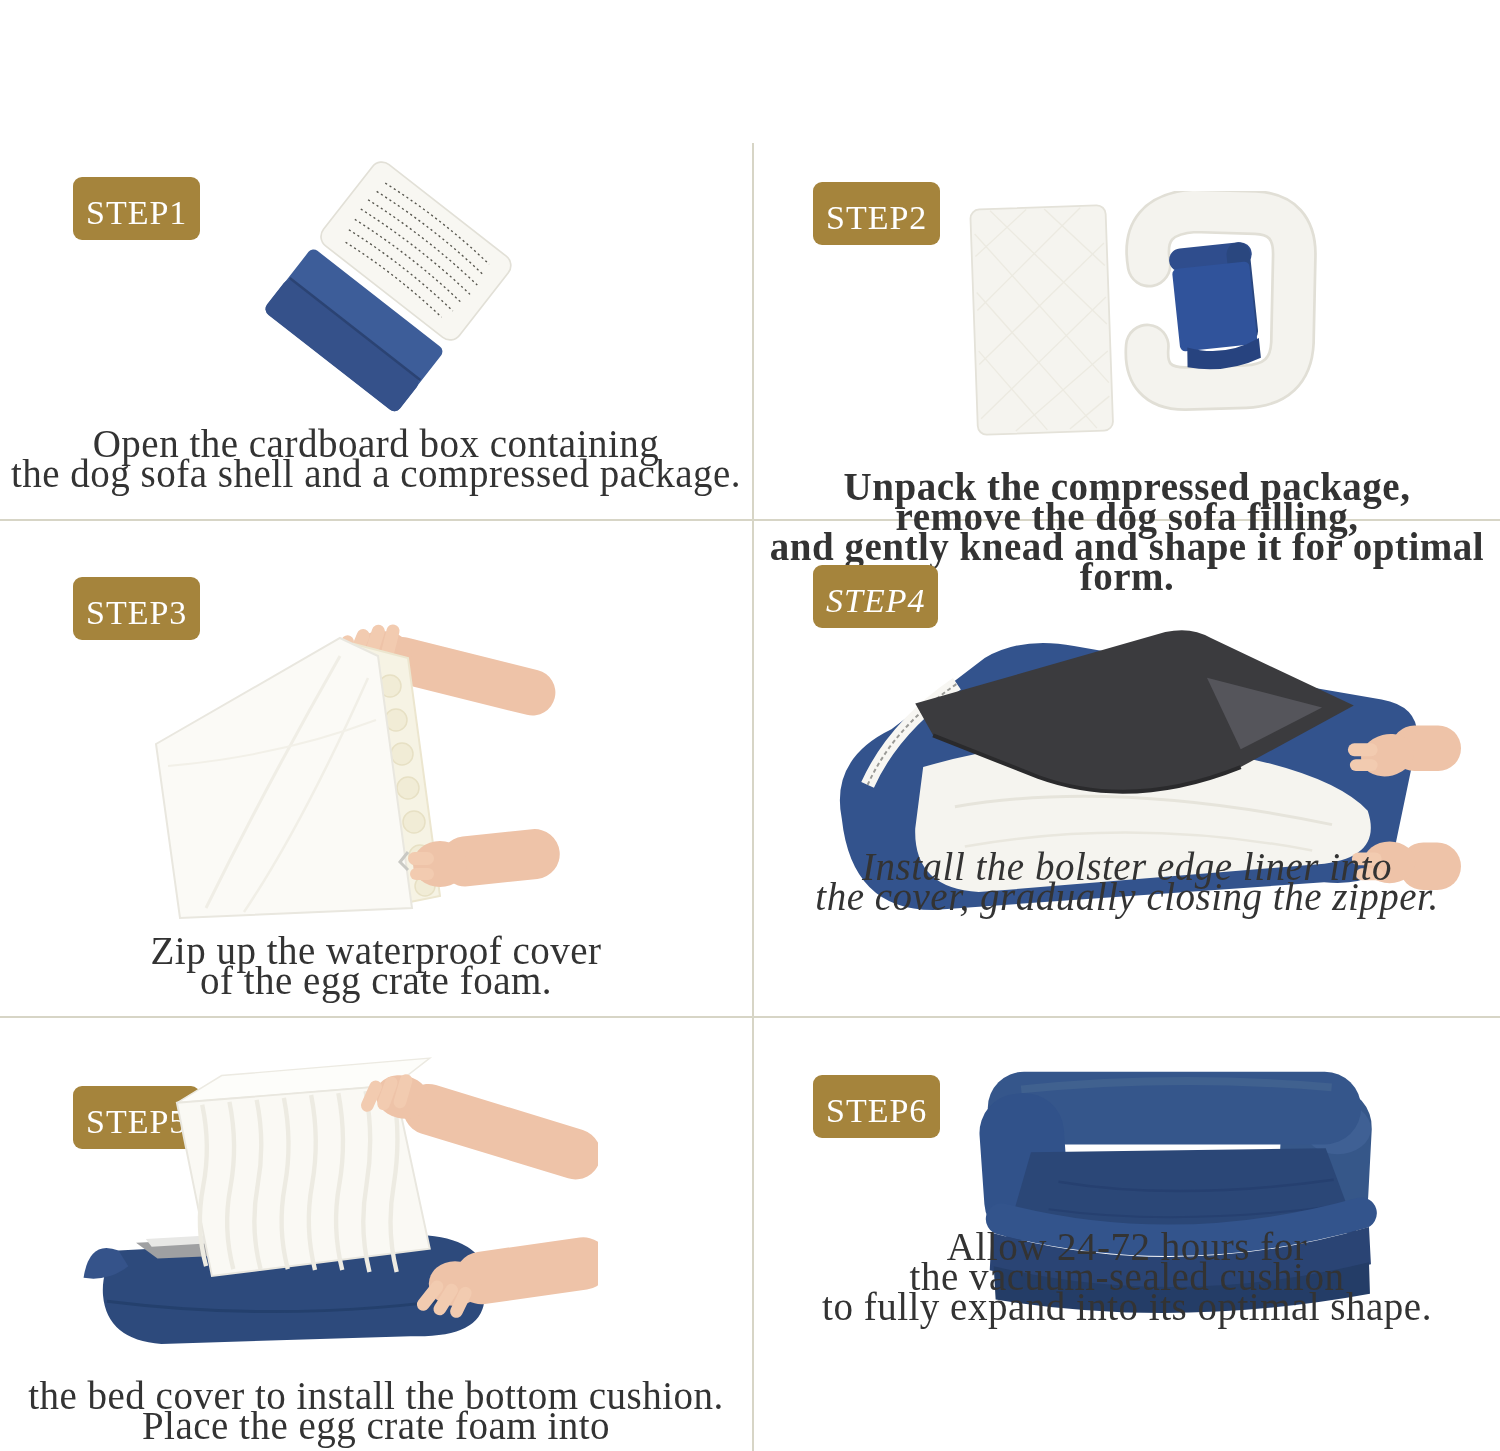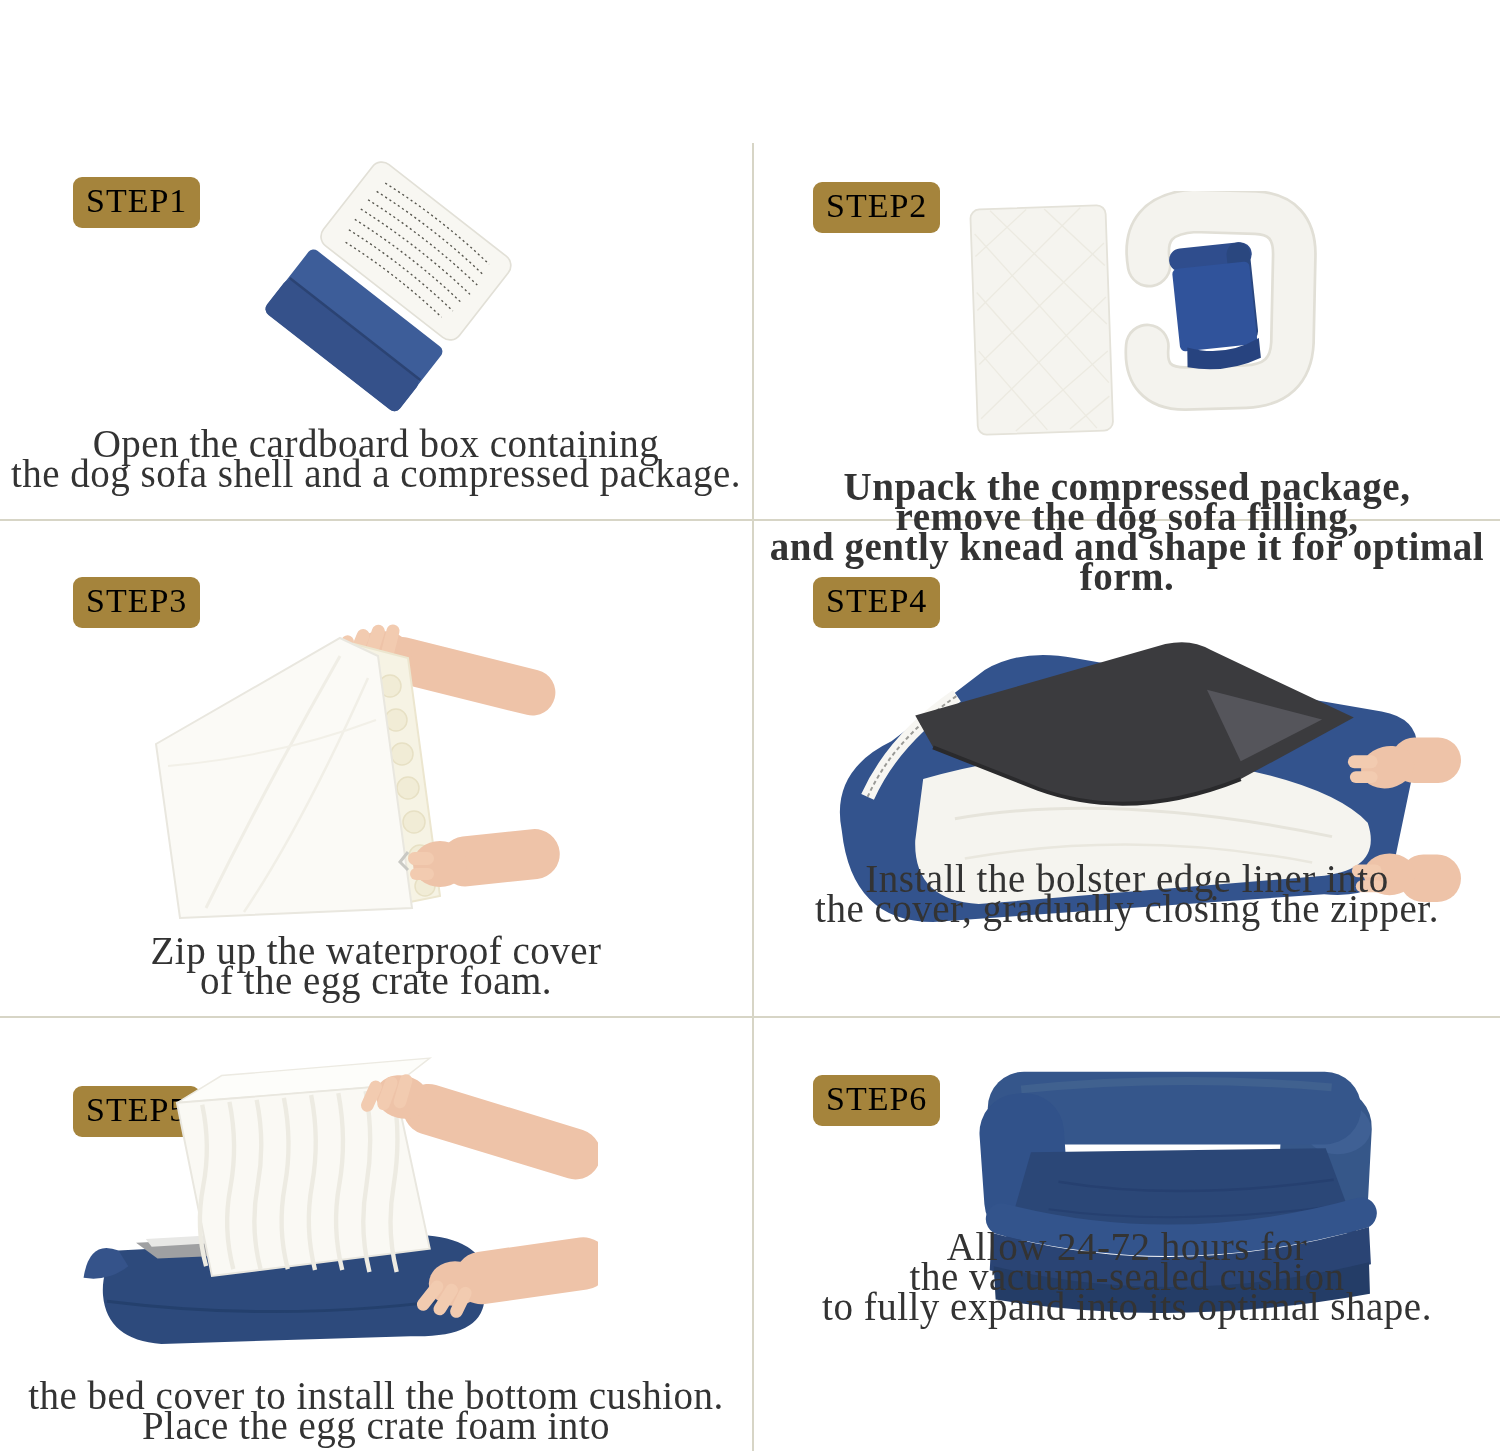--- a/index.html
+++ b/index.html
@@ -13,26 +13,26 @@
                letter-spacing:3px;}
   
   .v-divider{position:absolute;left:752px;top:143px;width:2px;height:1308px;background:#d7d5c6;}
   .h-divider{position:absolute;left:0;width:1500px;height:2px;background:#d7d5c6;}
   .hd1{top:519px;} .hd2{top:1016px;}
   
   .panel{position:absolute;overflow:hidden;}
   .p1{left:0;top:143px;width:752px;height:376px;}
   .p2{left:754px;top:143px;width:746px;height:477px;}
   .p3{left:0;top:521px;width:752px;height:495px;}
-  .p4{left:754px;top:521px;width:746px;height:411px;}
+  .p4{left:754px;top:509px;width:746px;height:411px;font-style:italic;}
   .p5{left:0;top:1018px;width:752px;height:433px;}
   .p6{left:754px;top:1018px;width:746px;height:318px;}
   
-  .badge{position:absolute;display:inline-block;background:#a5843c;color:#000000;
-         font-size:34px;line-height:1;padding:7px 13px 10px;border-radius:9px;letter-spacing:1px;}
+  .badge{position:absolute;display:inline-block;background:#a5843c;color:#ffffff;
+         font-size:34px;line-height:1;padding:19px 13px 10px;border-radius:9px;letter-spacing:1px;}
   .p1 .badge{left:73px;top:34px;}
   .p2 .badge{left:59px;top:39px;}
   .p3 .badge{left:73px;top:56px;}
   .p4 .badge{left:59px;top:56px;}
   .p5 .badge{left:73px;top:68px;}
   .p6 .badge{left:59px;top:57px;}
   
   .illus{position:absolute;}
   .p1 .illus{left:210px;top:12px;width:340px;height:262px;}
   .p2 .illus{left:187px;top:48px;width:390px;height:266px;}

